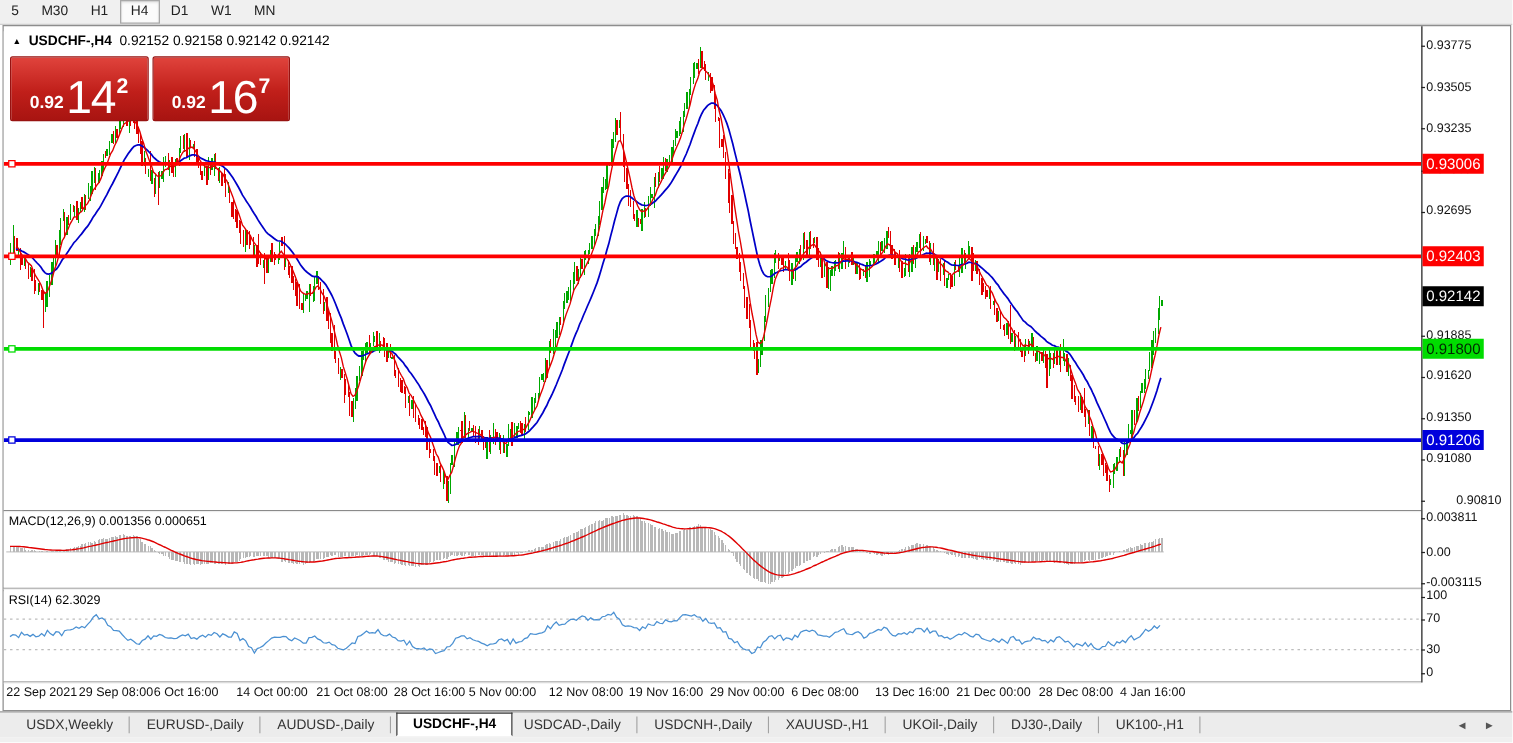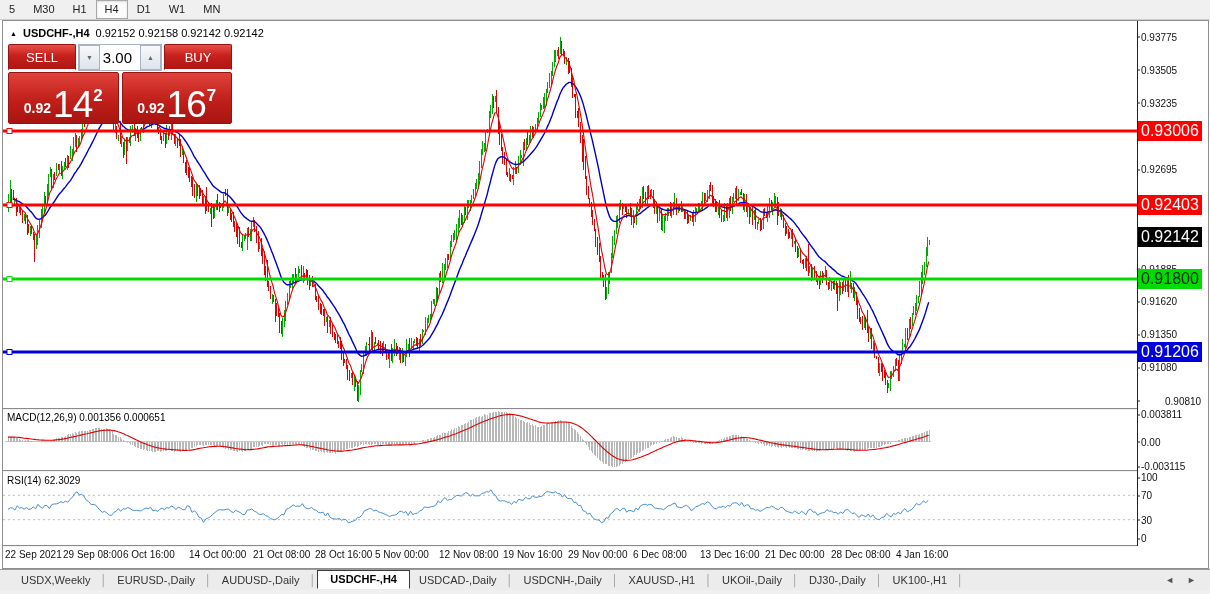--- a/index.html
+++ b/index.html
@@ -33,21 +33,21 @@
              display:flex;align-items:flex-end;justify-content:center;padding:1px 2px 2px;border-radius:2px;cursor:pointer}
   .p-small{font-size:14px;font-weight:bold;margin:0 2px 5px 0}
   .p-big{font-size:37px;line-height:33px;letter-spacing:-1px}
   .p-sup{font-size:17px;font-weight:bold;margin:0 0 15px 1px}
   
   .ind-label{position:absolute;left:7px;font-size:10px;color:#000;z-index:4;background:rgba(255,255,255,.0)}
   
   .axis{position:absolute;left:1138px;top:0;width:72px;height:594px;pointer-events:none}
   .tick-label{position:absolute;left:3px;transform:translateY(-50%);font-size:10px;color:#111;white-space:nowrap}
   .tick-label::before{content:"";position:absolute;left:-4px;top:50%;width:3px;height:1px;background:#222}
-  .lvl-label{position:absolute;left:0px;transform:translateY(-50%);font-size:16px;padding:1px 3px;white-space:nowrap;z-index:3}
+  .lvl-label{position:absolute;left:0px;transform:translateY(-50%);font-size:12px;padding:1px 3px;white-space:nowrap;z-index:3}
   
   .time-axis{position:absolute;left:3px;top:549px;width:1134px;height:14px;font-size:10px;color:#111}
   .time-label{position:absolute;top:0;white-space:nowrap}
   
   .tabbar{position:absolute;left:0;top:569px;width:1210px;height:21px;background:#ececec;border-top:1px solid #9a9a9a;
           display:flex;align-items:center;font-size:11px;color:#333;padding-left:12px;box-sizing:border-box}
   .tab{padding:2px 9px;cursor:pointer;white-space:nowrap}
   .tab.active{background:#fff;border:1px solid #3a3a3a;border-bottom:1px solid #fff;font-weight:bold;color:#000;
               padding:2px 12px 3px;margin-top:-2px}
   .tab-div{color:#9a9a9a;padding:0 1px}
@@ -85,33 +85,20 @@
     <rect x="4" y="324.5" width="5" height="5" fill="#fff" stroke="#0000dc" stroke-width="1"></rect>
   </svg>
 
 <div class="sym-header">
   <span class="sym-collapse">▲</span>
   <span style="font-weight:bold">USDCHF-,H4</span>
   <span>0.92152 0.92158 0.92142 0.92142</span>
 </div>
 
 <div class="trade">
-  <div class="trade-row1">
-    <div class="btn-trade">SELL</div>
-    <div class="spinner">
-      <div class="spin-btn">
-        <span>▼</span>
-      </div>
-      <div class="vol">3.00</div>
-      <div class="spin-btn">
-        <span>▲</span>
-      </div>
-    </div>
-    <div class="btn-trade">BUY</div>
-  </div>
   <div class="trade-row2">
     <div class="price-box">
       <span class="p-small">0.92</span>
       <span class="p-big">14</span>
       <span class="p-sup">2</span>
     </div>
     <div class="price-box">
       <span class="p-small">0.92</span>
       <span class="p-big">16</span>
       <span class="p-sup">7</span>

